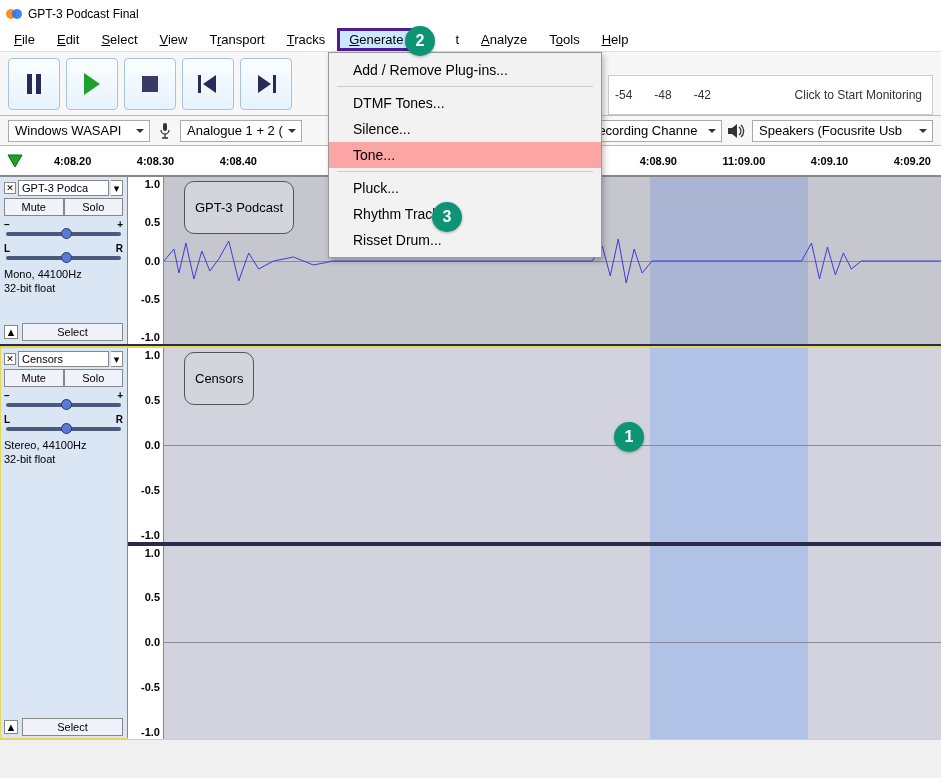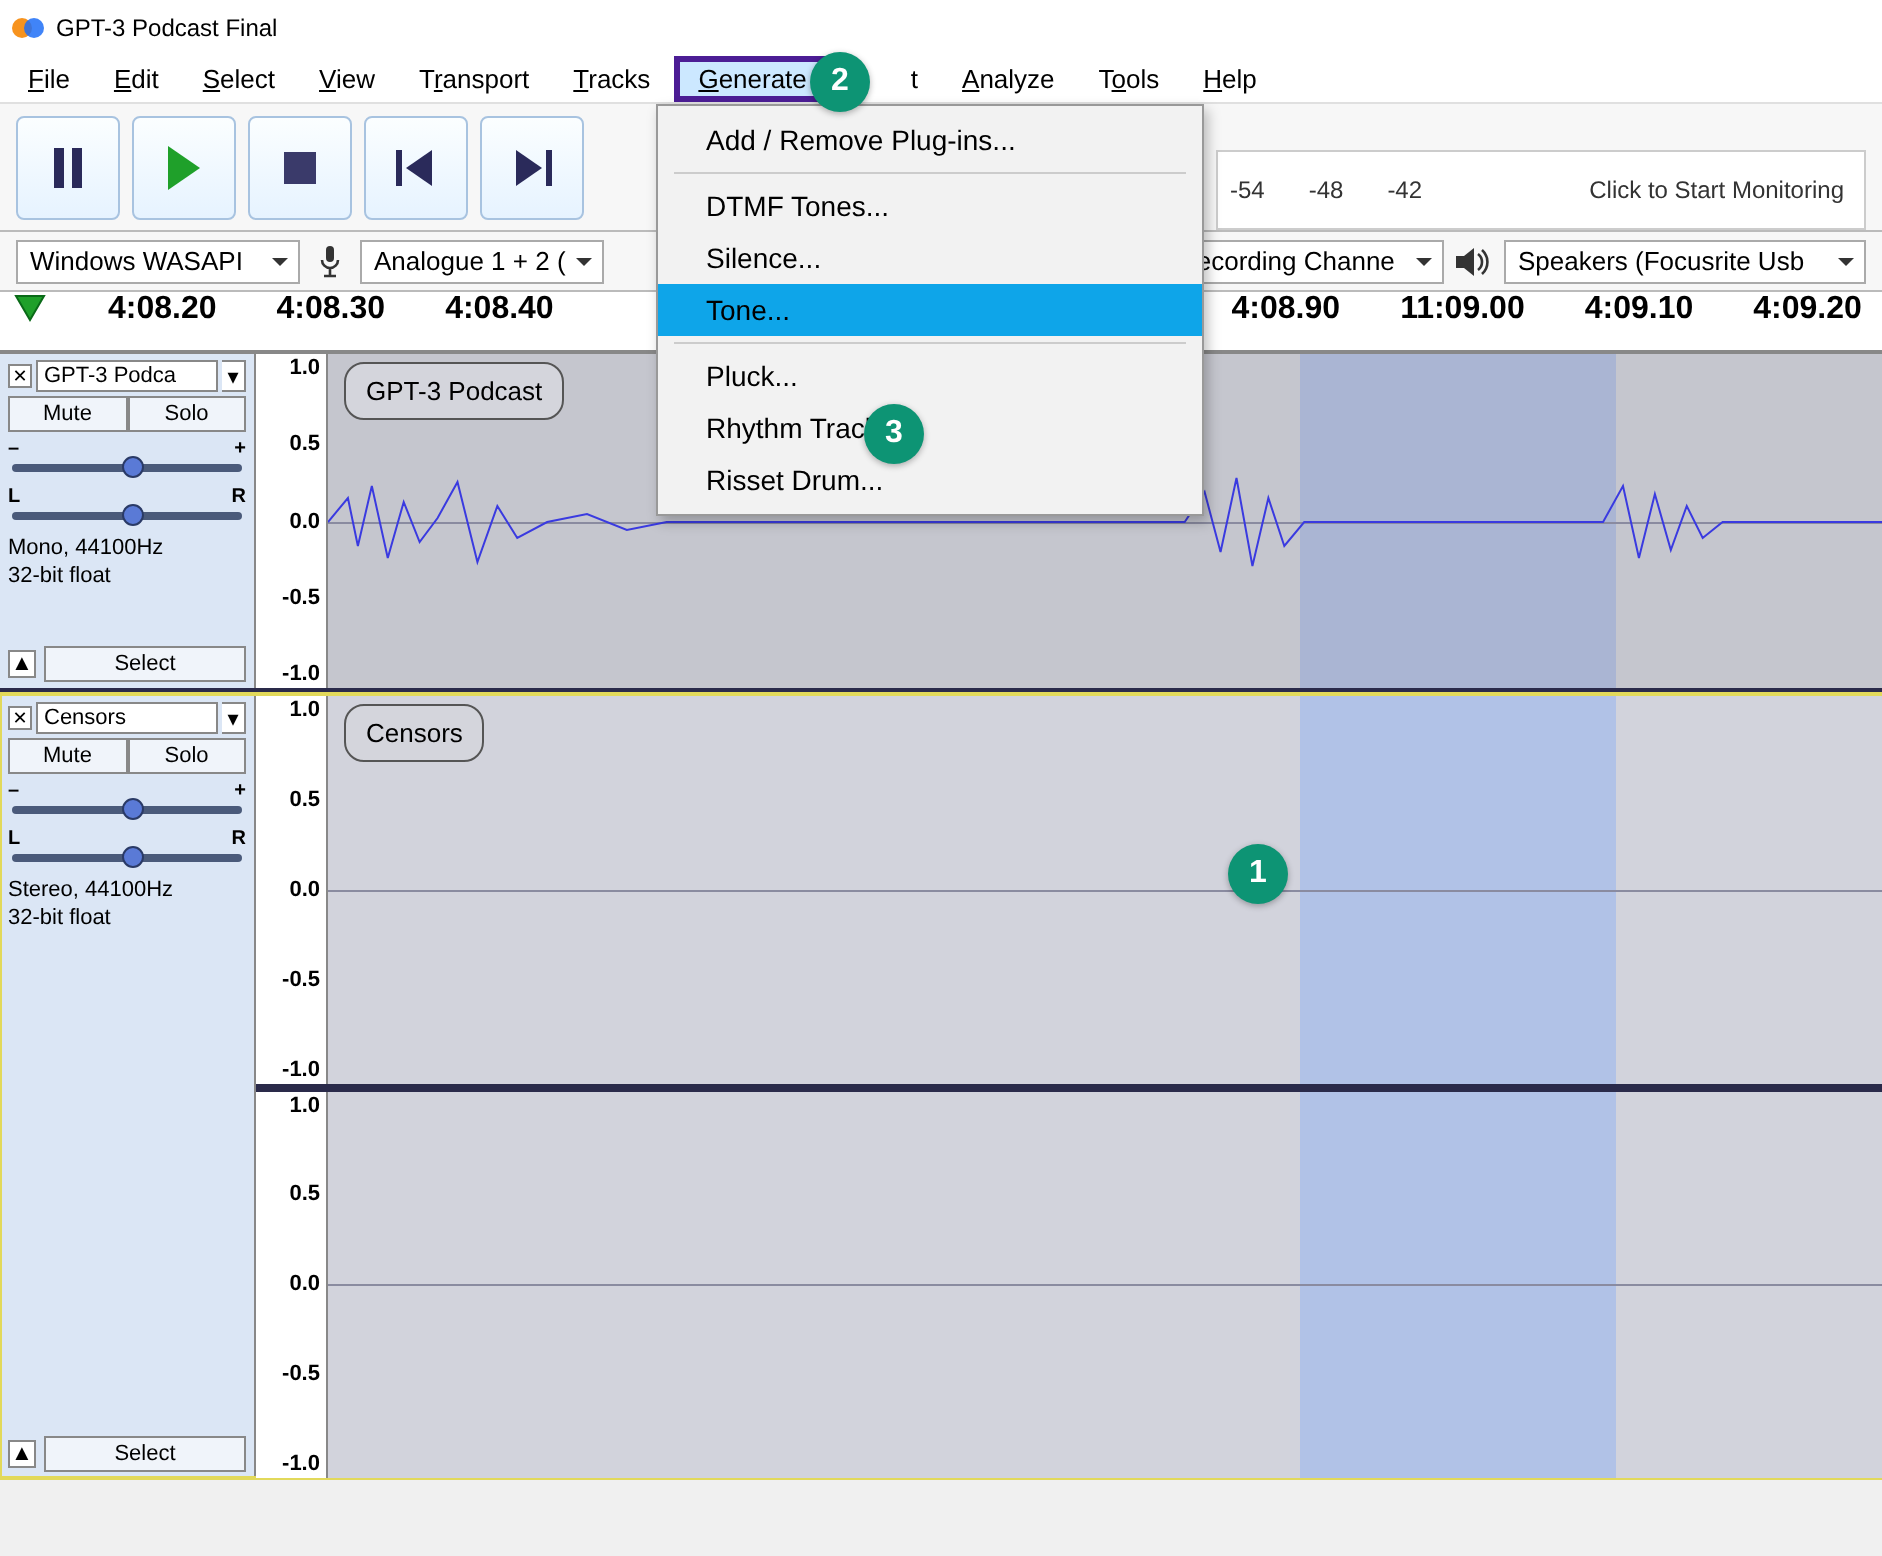--- a/index.html
+++ b/index.html
@@ -18,21 +18,21 @@
 .transport-btn { width: 52px; height: 52px; background: linear-gradient(#fbfeff,#e6f3ff); border: 1px solid #a8c3e0; border-radius: 4px; display: flex; align-items: center; justify-content: center; cursor: pointer; }
 .meter-area { flex: 1; height: 40px; display: flex; align-items: center; border: 1px solid #ccc; background: #fff; margin-left: 12px; position: relative; font-size: 12px; color: #333; margin-top: 22px; }
 .meter-area .ticks { display: flex; gap: 22px; padding: 0 6px; }
 .meter-area .txt { position: absolute; right: 6px; background: #fff; padding: 0 4px; }
 
 .devicebar { height: 30px; background: #f7f7f7; border-bottom: 1px solid #bbb; display: flex; align-items: center; padding: 0 8px; gap: 6px; font-size: 13px; }
 .devicebar .combo { border: 1px solid #aaa; background: #fff; height: 22px; display: flex; align-items: center; padding: 0 18px 0 6px; position: relative; }
 .devicebar .combo::after { content: ""; position: absolute; right: 5px; top: 8px; border: 4px solid transparent; border-top-color: #333; }
 .devicebar .icon { width: 18px; height: 18px; display: flex; align-items: center; justify-content: center; }
 
-.timeline { height: 30px; background: #fff; border-bottom: 1px solid #888; display: flex; font-size: 16px; position: relative; }
+.timeline { height: 30px; background: #fff; border-bottom: 1px solid #888; display: flex; align-items: center; font-size: 11px; position: relative; }
 .timeline .playhead { width: 18px; height: 16px; margin-left: 6px; margin-right:30px; }
 .timeline .ticks { display: flex; flex: 1; justify-content: space-between; padding-right: 10px; }
 .timeline .ticks span { font-weight: bold; }
 
 .tracks { position: relative; }
 .track { display: flex; border-top: 1px solid #888; position: relative; }
 .track.sel { outline: 2px solid #e2d95a; outline-offset: -1px; }
 .tcp { width: 128px; background: #dbe6f5; border-right: 1px solid #888; padding: 3px 4px; font-size: 11px; color: #000; display:flex; flex-direction:column; }
 .tcp .row1 { display: flex; align-items: center; gap: 2px; }
 .tcp .close { width: 12px; height: 12px; border: 1px solid #888; background:#fff; display:flex; align-items:center; justify-content:center; cursor:pointer; font-size:9px; line-height:1;}
@@ -44,30 +44,30 @@
 .tcp .slider { height:4px; background:#4a5a7a; margin:2px 2px 4px; position:relative; border-radius:2px; }
 .tcp .slider .thumb { position:absolute; top:-4px; width:11px; height:11px; background:#5a7ad6; border:1px solid #2a3a66; border-radius:50%; }
 .tcp .fmt { margin-top:3px; font-size:11px; line-height:1.3;}
 .tcp .bottom { margin-top:auto; display:flex; align-items:center; gap:4px; padding-top:2px;}
 .tcp .collapse { width:14px; height:14px; border:1px solid #888; background:#fff; display:flex; align-items:center; justify-content:center; cursor:pointer;}
 .tcp .selbtn { flex:1; height:18px; border:1px solid #888; background:#f0f4fa; font-size:11px; cursor:pointer;}
 
 .wave-area { flex:1; display:flex; position:relative; background:#c5c6ce; }
 .vruler { width:36px; background:#fff; border-right:1px solid #888; display:flex; flex-direction:column; justify-content:space-between; font-size:11px; font-weight:bold; text-align:right; padding:1px 3px; }
 .canvas { flex:1; position:relative; overflow:hidden; }
-.canvas .clip-label { position:absolute; top:4px; left:8px; border:1px solid #555; background:#d4d5dc; border-radius:10px; padding:6px 10px; font-size:13px; }
+.canvas .clip-label { position:absolute; top:4px; left:20px; border:1px solid #555; background:#d4d5dc; border-radius:10px; padding:18px 10px; font-size:13px; }
 .canvas .midline { position:absolute; left:0; right:0; height:1px; background:#8a8ba0; }
 .canvas .selection { position:absolute; top:0; bottom:0; background:rgba(120,150,220,0.35); }
 .canvas svg.wave { position:absolute; left:0; width:100%; }
 
 .track-sep { height:3px; background:#2a2a4a; }
 
 .dropdown { position:absolute; top:52px; left:328px; width:274px; background:#f2f2f2; border:1px solid #999; box-shadow:2px 3px 6px rgba(0,0,0,0.25); z-index:100; padding:4px 0; }
 .dropdown .ditem { padding:5px 24px; font-size:14px; cursor:default; }
-.dropdown .ditem.hl { background:#0ea5e9; }
+.dropdown .ditem.hl { background:#fca5a5; }
 .dropdown hr { border:none; border-top:1px solid #ccc; margin:3px 8px; }
 
 .marker { position:absolute; width:30px; height:30px; border-radius:50%; background:#0d9474; color:#fff; font-weight:bold; font-size:16px; display:flex; align-items:center; justify-content:center; z-index:200; box-shadow:0 1px 3px rgba(0,0,0,0.3); }
 </style>
 </head>
 <body>
 
 <div class="titlebar">
   <svg class="logo" viewBox="0 0 16 16">
       <circle cx="5" cy="8" r="5" fill="#f7931e"></circle>

